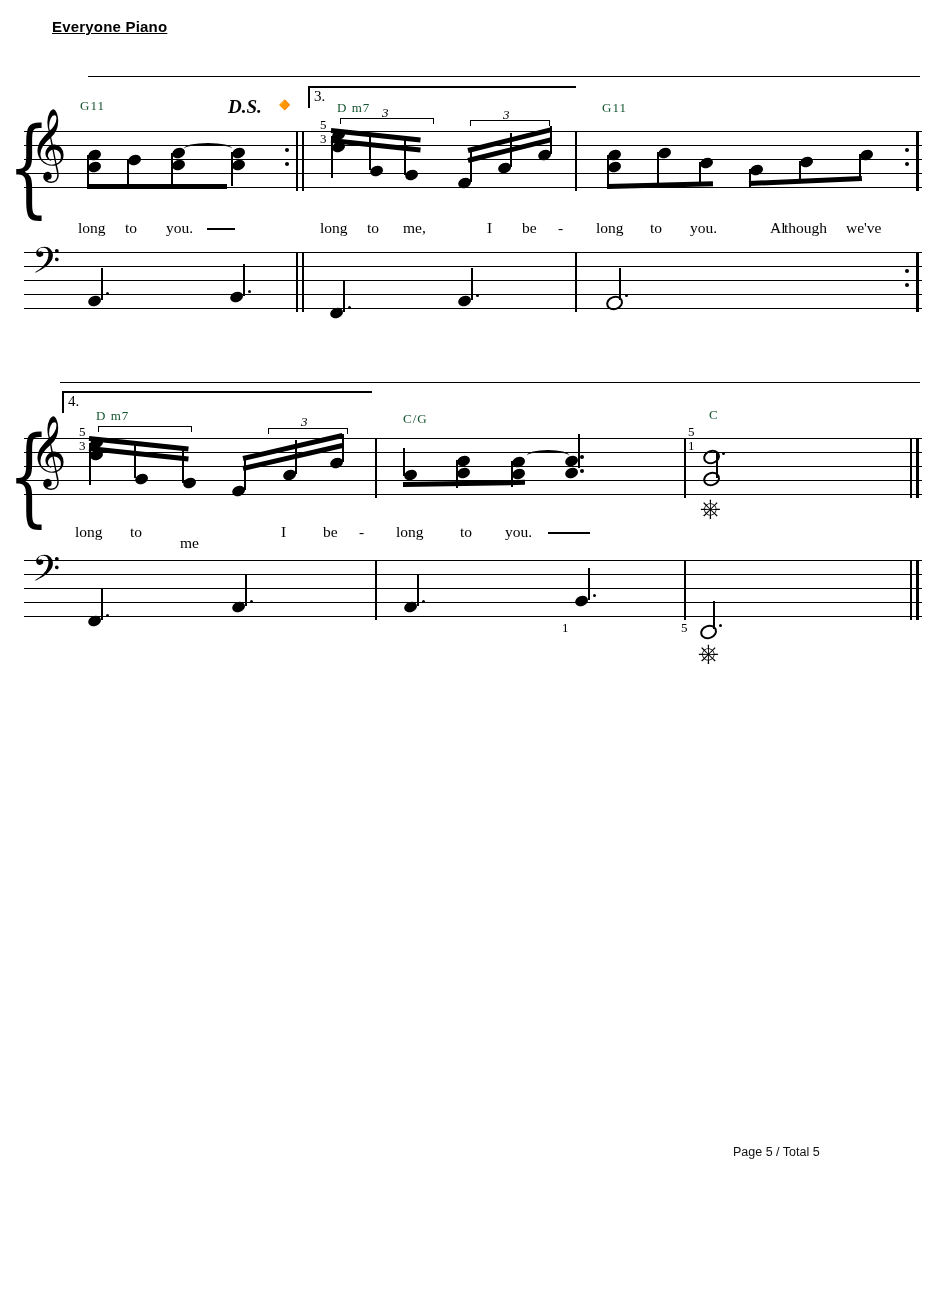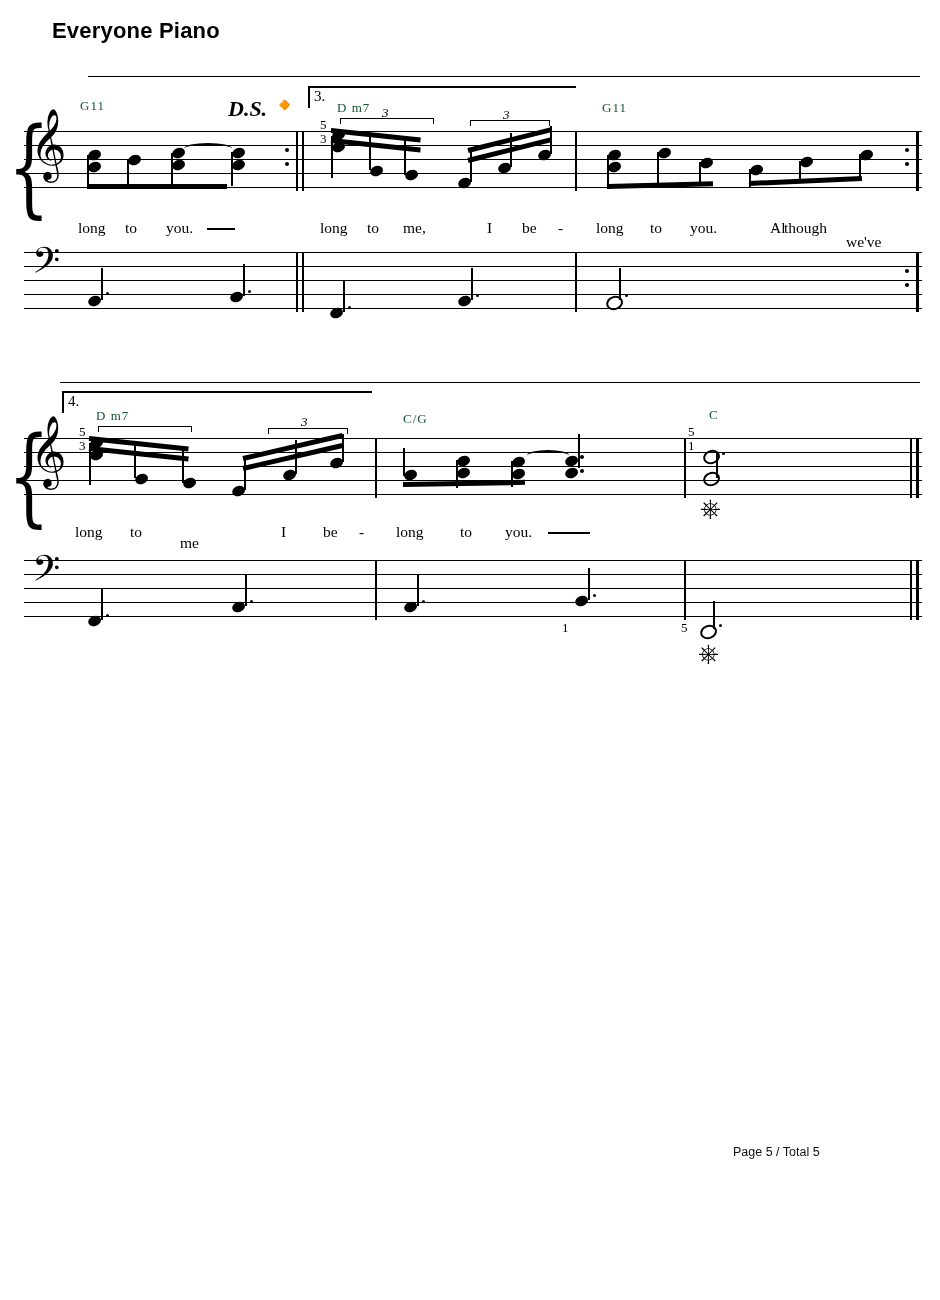--- a/index.html
+++ b/index.html
@@ -20,23 +20,24 @@
     left: 0; top: 0;
     width: 940px;
     height: 1300px;
   }
   .doc-title {
     position: absolute;
     left: 52px;
     top: 18px;
     font-family: "Liberation Sans", sans-serif;
     font-weight: bold;
-    font-size: 22px;
+    font-size: 15px;
     letter-spacing: 0.2px;
     color: #000;
+    text-decoration: underline;
   }
   .page-footer {
     position: absolute;
     left: 733px;
     top: 1145px;
     font-family: "Liberation Sans", sans-serif;
     font-size: 12.5px;
     color: #111;
   }
 
@@ -176,21 +177,21 @@
     border-top: 1.4px solid #000;
     height: 5px;
     border-left: 1.4px solid #000;
     border-right: 1.4px solid #000;
   }
   .ds-mark {
     position: absolute;
     font-family: "Liberation Serif", serif;
     font-weight: bold;
     font-style: italic;
-    font-size: 22px;
+    font-size: 19px;
   }
   .segno {
     position: absolute;
     font-family: "DejaVu Sans", sans-serif;
     font-size: 27px;
     line-height: 1;
   }
   .volta {
     position: absolute;
   }
@@ -383,21 +384,21 @@
     <div class="lyric" style="left:487px;top:219px;">I</div>
     <div class="lyric" style="left:522px;top:219px;">be</div>
     <div class="lyric" style="left:558px;top:219px;">-</div>
 
     <div class="lyric" style="left:596px;top:219px;">long</div>
     <div class="lyric" style="left:650px;top:219px;">to</div>
     <div class="lyric" style="left:690px;top:219px;">you.</div>
     <div class="lyric" style="left:742px;top:219px;margin-left:28px;">Al</div>
     <div class="lyric" style="left:772px;top:219px;">-</div>
     <div class="lyric" style="left:784px;top:219px;">though</div>
-    <div class="lyric" style="left:846px;top:233px;">we've</div>
+    <div class="lyric" style="left:846px;top:219px;">we've</div>
   </div>
 
   <div class="system" style="top:0;left:0;width:940px;height:340px;">
 
     <div class="system-top-rule" style="left:60px;top:382px;width:860px;"></div>
 
     <div class="brace" style="left:8px;top:424px;">{</div>
 
     <div class="staff" style="left:24px;top:438px;width:898px;height:60px;">
       <div class="staff-line" style="top:0px;width:898px;"></div>

